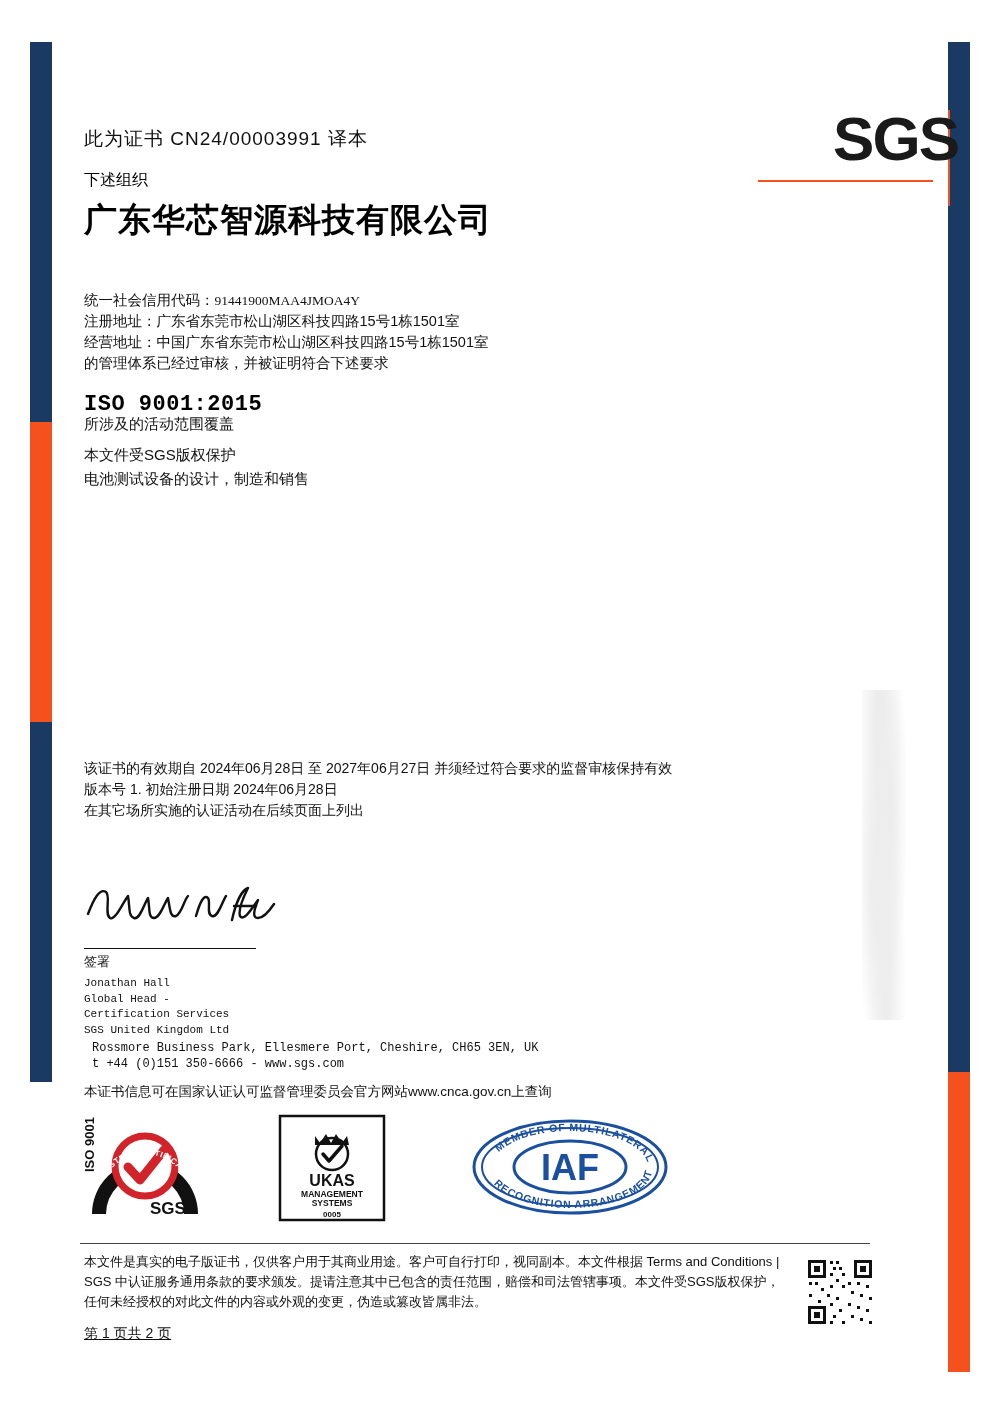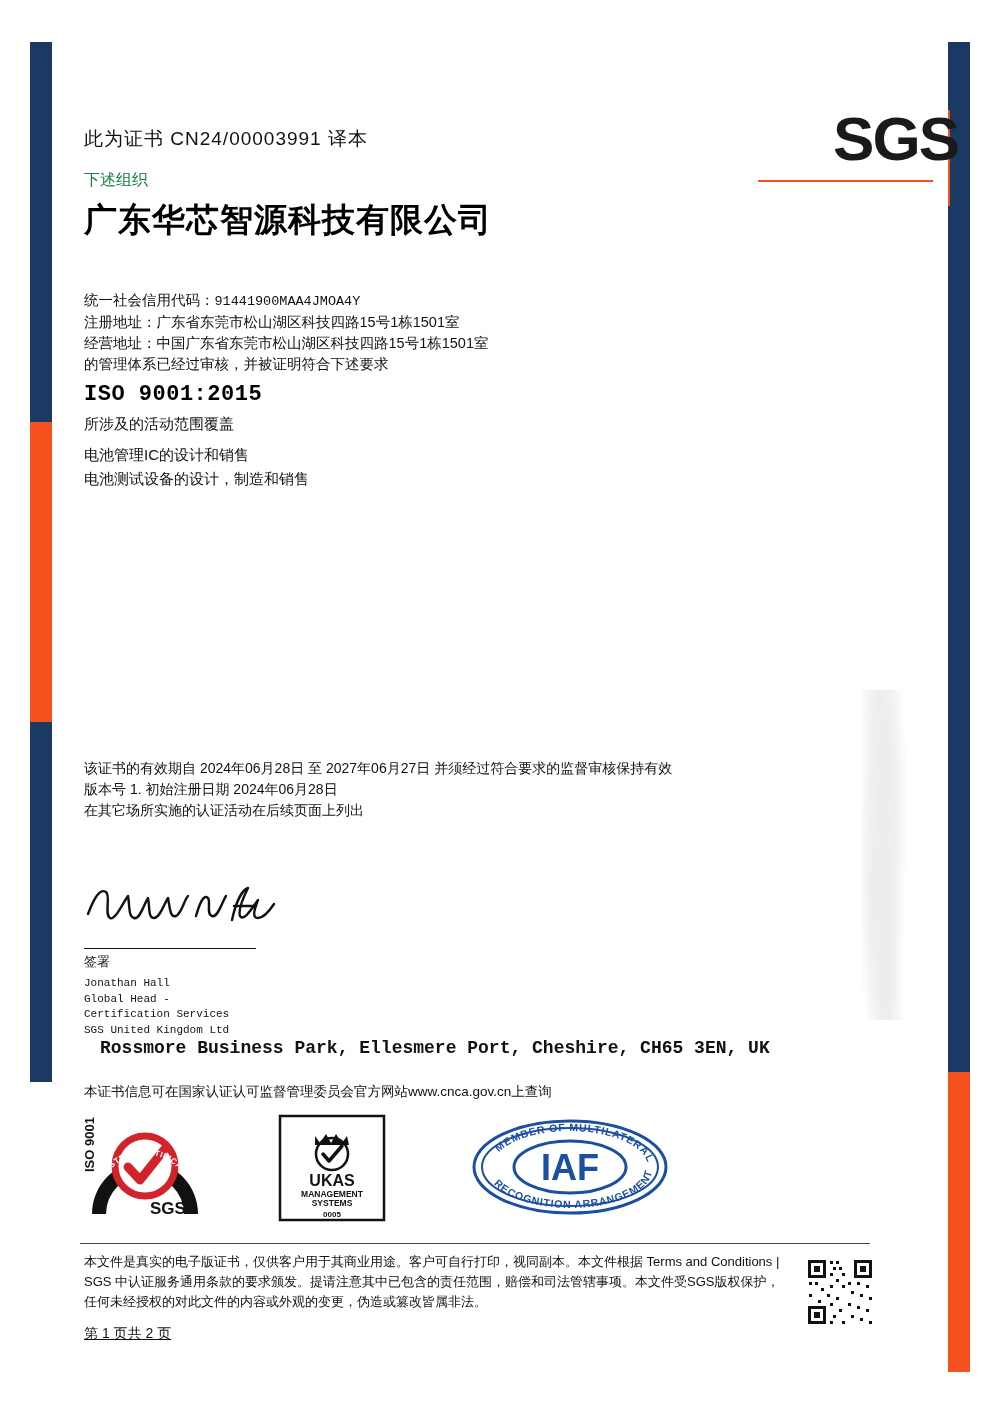--- a/index.html
+++ b/index.html
@@ -75,44 +75,44 @@
     top: 126px;
     font-family: "Liberation Sans", sans-serif;
     font-size: 19px;
     color: #111;
     letter-spacing: 1px;
   }
   .line-org-label {
     position: absolute;
     top: 170px;
     font-size: 16px;
-    color: #15803d;
+    color: #000000;
   }
   .company-name {
     position: absolute;
     top: 198px;
     font-size: 33px;
     font-weight: bold;
     color: #000;
     letter-spacing: 1px;
   }
 
   .meta {
     position: absolute;
     top: 290px;
     font-size: 14.5px;
     line-height: 21px;
     color: #111;
   }
   .meta div { white-space: nowrap; }
-  .mono { font-family: Liberation Mono, monospace; font-size: 13.5px; margin-top: 32px; }
+  .mono { font-family: Liberation Serif, serif; font-size: 13.5px; margin-top: 32px; }
 
   .iso-std {
     position: absolute;
-    top: 382px;
+    top: 392px;
     font-family: "Liberation Mono", monospace;
     font-size: 22px;
     font-weight: bold;
     color: #000;
     letter-spacing: 0.5px;
   }
   .scope-head {
     position: absolute;
     top: 415px;
     font-size: 15px;
@@ -162,27 +162,26 @@
     position: absolute;
     left: 84px;
     top: 976px;
     font-family: "Liberation Mono", monospace;
     font-size: 11px;
     line-height: 15.5px;
     color: #111;
   }
   .sig-addr {
     position: absolute;
-    left: 100px;
+    left: 92px;
     top: 1040px;
     font-family: "Liberation Mono", monospace;
-    font-size: 18px;
+    font-size: 12px;
     line-height: 16px;
     color: #111;
-    font-weight: bold;
   }
   .cnca-line {
     position: absolute;
     left: 84px;
     top: 1083px;
     font-size: 13.5px;
     color: #111;
   }
 
   
@@ -268,21 +267,21 @@
         <span>统一社会信用代码：</span><span class="mono">91441900MAA4JMOA4Y</span>
       </div>
       <div>注册地址：广东省东莞市松山湖区科技四路15号1栋1501室</div>
       <div>经营地址：中国广东省东莞市松山湖区科技四路15号1栋1501室</div>
       <div>的管理体系已经过审核，并被证明符合下述要求</div>
     </div>
 
     <div class="iso-std">ISO 9001:2015</div>
     <div class="scope-head">所涉及的活动范围覆盖</div>
     <div class="scope-lines">
-      <div>电池管理IC的设计和销售</div>
+      <div>本文件受SGS版权保护</div>
       <div>电池测试设备的设计，制造和销售</div>
     </div>
 
     <div class="validity">
       <div>该证书的有效期自  2024年06月28日  至  2027年06月27日  并须经过符合要求的监督审核保持有效</div>
       <div>版本号 1.  初始注册日期 2024年06月28日</div>
       <div>在其它场所实施的认证活动在后续页面上列出</div>
     </div>
   </div>
 
@@ -299,20 +298,21 @@
   <div class="sig-rule"></div>
   <div class="sig-label">签署</div>
   <div class="sig-block">
     <div>Jonathan Hall</div>
     <div>Global Head -</div>
     <div>Certification Services</div>
     <div>SGS United Kingdom Ltd</div>
   </div>
   <div class="sig-addr">
     <div>Rossmore Business Park, Ellesmere Port, Cheshire, CH65 3EN, UK</div>
+    <div>t +44 (0)151 350-6666 - www.sgs.com</div>
   </div>
   <div class="cnca-line">本证书信息可在国家认证认可监督管理委员会官方网站www.cnca.gov.cn上查询</div>
 
   <div class="marks">
 
     <div class="mark-iso">
       <svg width="130" height="112" viewBox="0 0 130 112" xmlns="http://www.w3.org/2000/svg">
         <path d="M12 104 A52 52 0 1 1 118 104 L104 104 A38 38 0 1 0 26 104 Z" fill="#111"></path>
         <circle cx="65" cy="56" r="30" fill="#ffffff" stroke="#d2232a" stroke-width="7"></circle>
         <path d="M48 57 L60 70 L84 40" fill="none" stroke="#d2232a" stroke-width="9" stroke-linecap="round" stroke-linejoin="round"></path>

